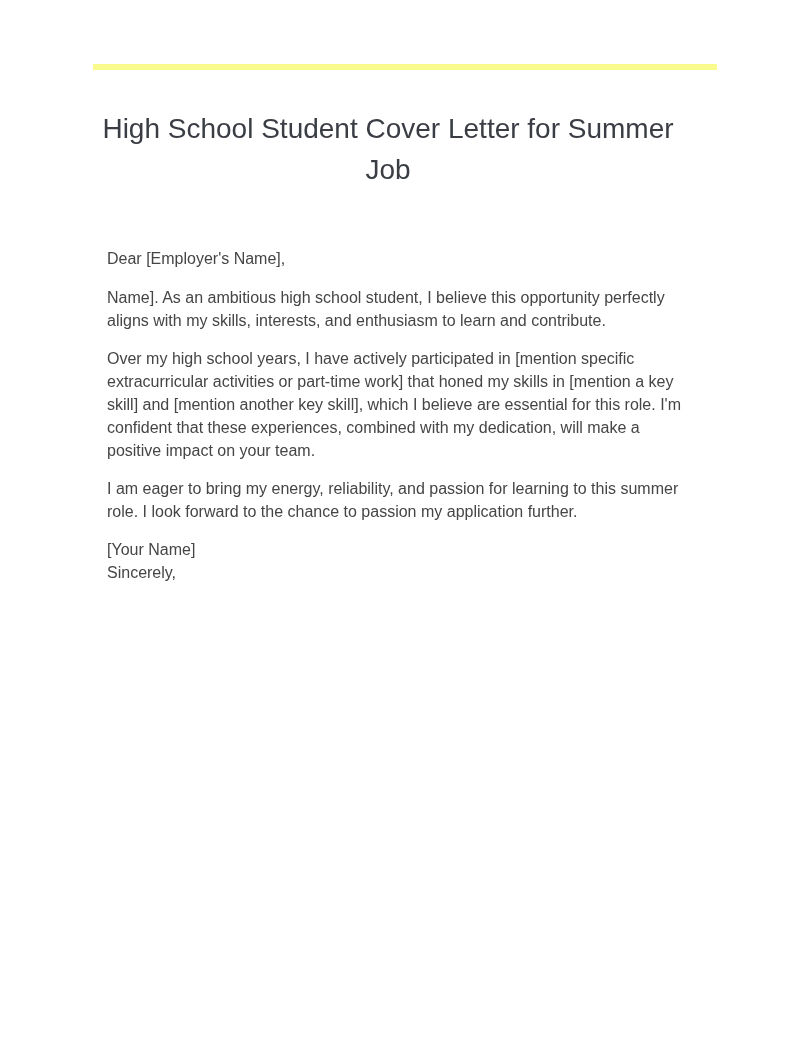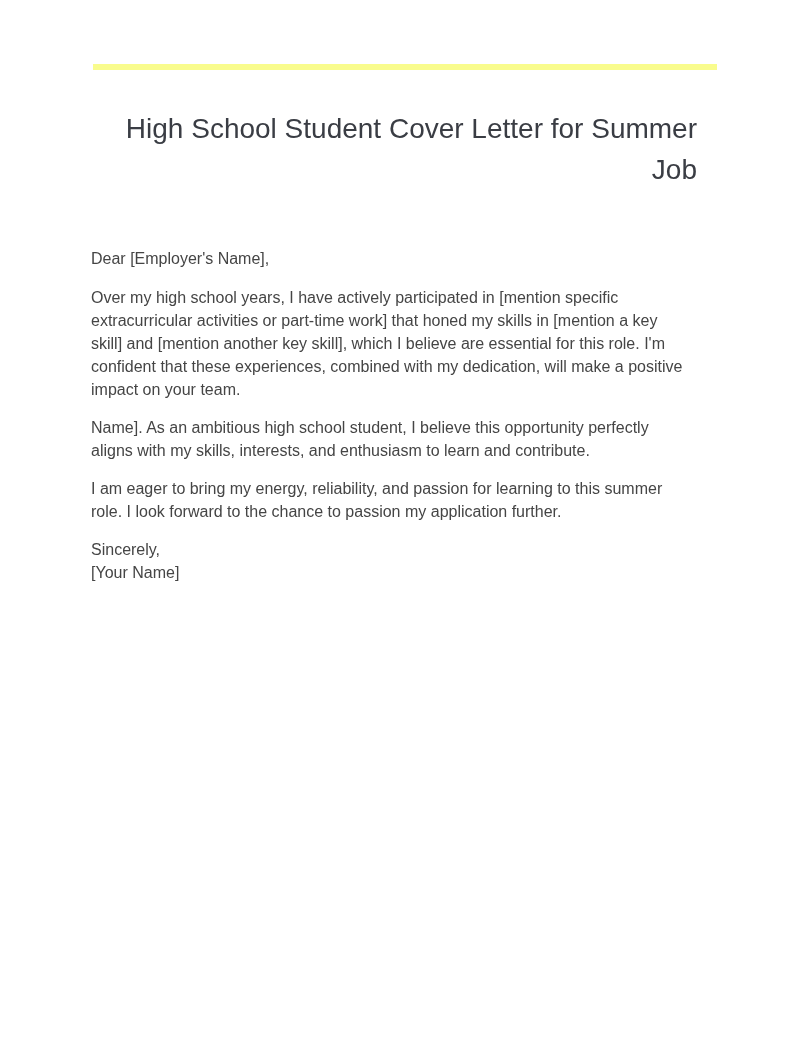--- a/index.html
+++ b/index.html
@@ -17,59 +17,59 @@
     .accent-bar {
       position: absolute;
       left: 93px;
       top: 64px;
       width: 624px;
       height: 6px;
       background: #f9fc8d;
     }
     .title {
       position: absolute;
-      left: 107px;
+      left: 93px;
       top: 108px;
       width: 590px;
       margin: 0;
-      text-align: right;
+      text-align: center;
       font-family: "Liberation Sans", sans-serif;
       font-weight: normal;
       font-size: 28px;
       line-height: 41px;
       color: #3a3d44;
     }
     .letter {
       position: absolute;
       left: 91px;
       top: 247px;
       width: 600px;
       font-size: 16px;
       line-height: 23px;
       color: #454545;
     }
     .letter p {
-      margin: 0 0 15px 0;
+      margin: 0 0 15px 16px;
     }
     .letter p.salutation {
       margin-bottom: 16px;
     }
     .closing span {
       display: block;
     }
   </style>
 </head>
 <body>
 
 <div class="accent-bar"></div>
 
 <h1 class="title">High School Student Cover Letter for Summer Job</h1>
 
 <div class="letter">
   <p class="salutation">Dear [Employer's Name],</p>
+  <p>Name]. As an ambitious high school student, I believe this opportunity perfectly aligns with my skills, interests, and enthusiasm to learn and contribute.</p>
   <p>Over my high school years, I have actively participated in [mention specific extracurricular activities or part-time work] that honed my skills in [mention a key skill] and [mention another key skill], which I believe are essential for this role. I'm confident that these experiences, combined with my dedication, will make a positive impact on your team.</p>
-  <p>Name]. As an ambitious high school student, I believe this opportunity perfectly aligns with my skills, interests, and enthusiasm to learn and contribute.</p>
   <p>I am eager to bring my energy, reliability, and passion for learning to this summer role. I look forward to the chance to passion my application further.</p>
   <p class="closing">
+    <span>[Your Name]</span>
     <span>Sincerely,</span>
-    <span>[Your Name]</span>
   </p>
 </div>
 
 </body></html>

